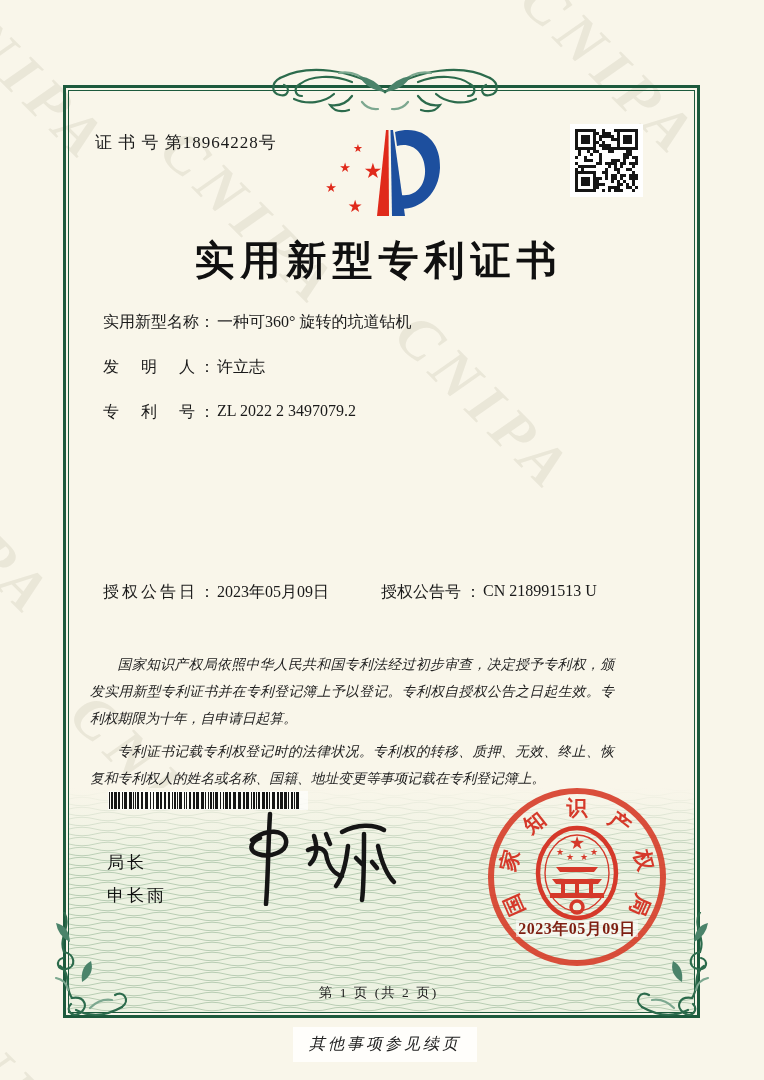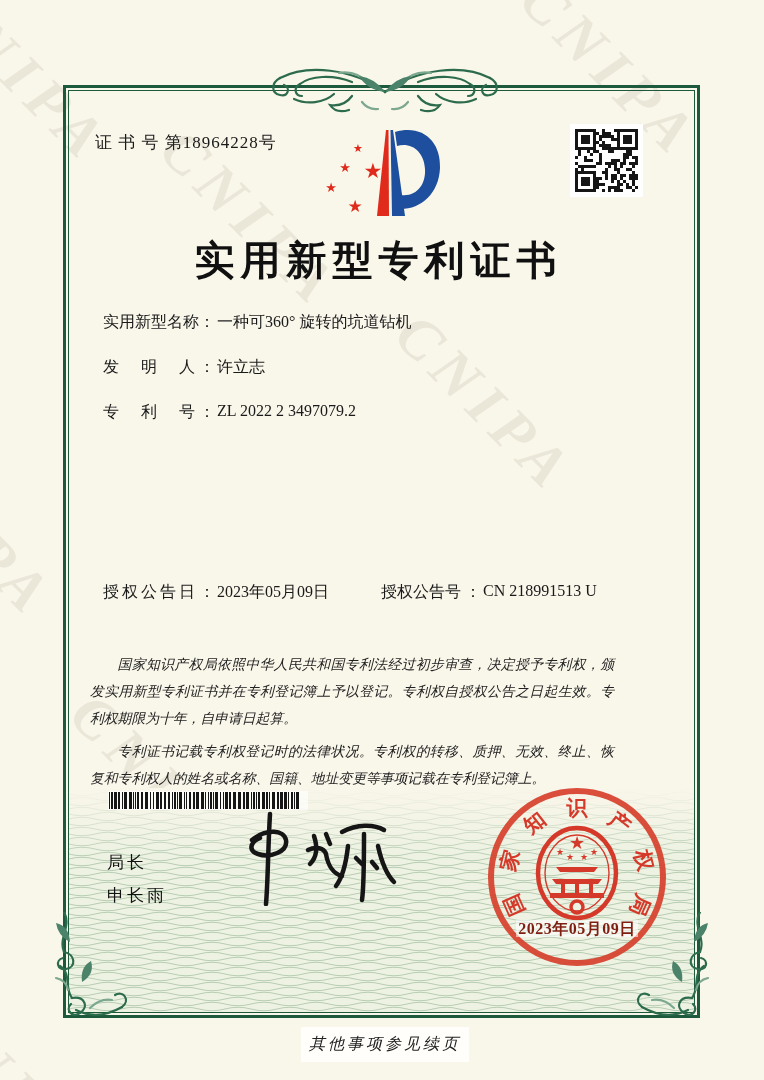--- a/index.html
+++ b/index.html
@@ -55,21 +55,21 @@
   .seal-char{position:absolute;left:50%;top:50%;font-size:21px;font-weight:bold;color:#d5392a;
       font-family:"Liberation Serif",serif;}
   #seal-emblem{position:absolute;left:50%;top:50%;transform:translate(-50%,-56%);}
   #seal-date{position:absolute;z-index:5;left:0;right:0;bottom:20px;text-align:center;
       font-size:16px;font-weight:bold;color:#7e1f12;letter-spacing:0.5px;}
   #seal-date span{background:rgba(255,255,255,0.55);padding:0 2px;}
   
   #page-info{position:absolute;z-index:4;left:63px;width:631px;top:984px;text-align:center;
       font-size:13.5px;letter-spacing:2px;color:#222;}
   #note-box{position:absolute;z-index:4;left:293px;top:1027px;background:rgba(255,255,253,0.9);
-      padding:7px 8px;margin-left:8px;}
+      padding:7px 16px;}
   #note-text{font-size:16px;font-style:italic;letter-spacing:3px;color:#222;}
   
   .orn{position:absolute;z-index:3;}
 </style>
 </head>
 <body>
 
 <div id="page">
 
   <div class="wm" style="left:-35px;top:-30px">CNIPA</div>
@@ -756,17 +756,18 @@
       <path d="M23,58 L73,58 L69,63 L27,63 Z" fill="#d5392a"></path>
       <rect x="32" y="63" width="4" height="9" fill="#d5392a"></rect>
       <rect x="46" y="63" width="4" height="9" fill="#d5392a"></rect>
       <rect x="60" y="63" width="4" height="9" fill="#d5392a"></rect>
       <rect x="21" y="72" width="54" height="5" fill="#d5392a"></rect>
       <circle cx="48" cy="86" r="6" fill="none" stroke="#d5392a" stroke-width="3.5"></circle>
     </svg>
     <div id="seal-date"><span>2023年05月09日</span></div>
   </div>
 
+  <div id="page-info">第 1 页 (共 2 页)</div>
   <div id="note-box">
     <span id="note-text">其他事项参见续页</span>
   </div>
 
 </div>
 
 </body></html>

